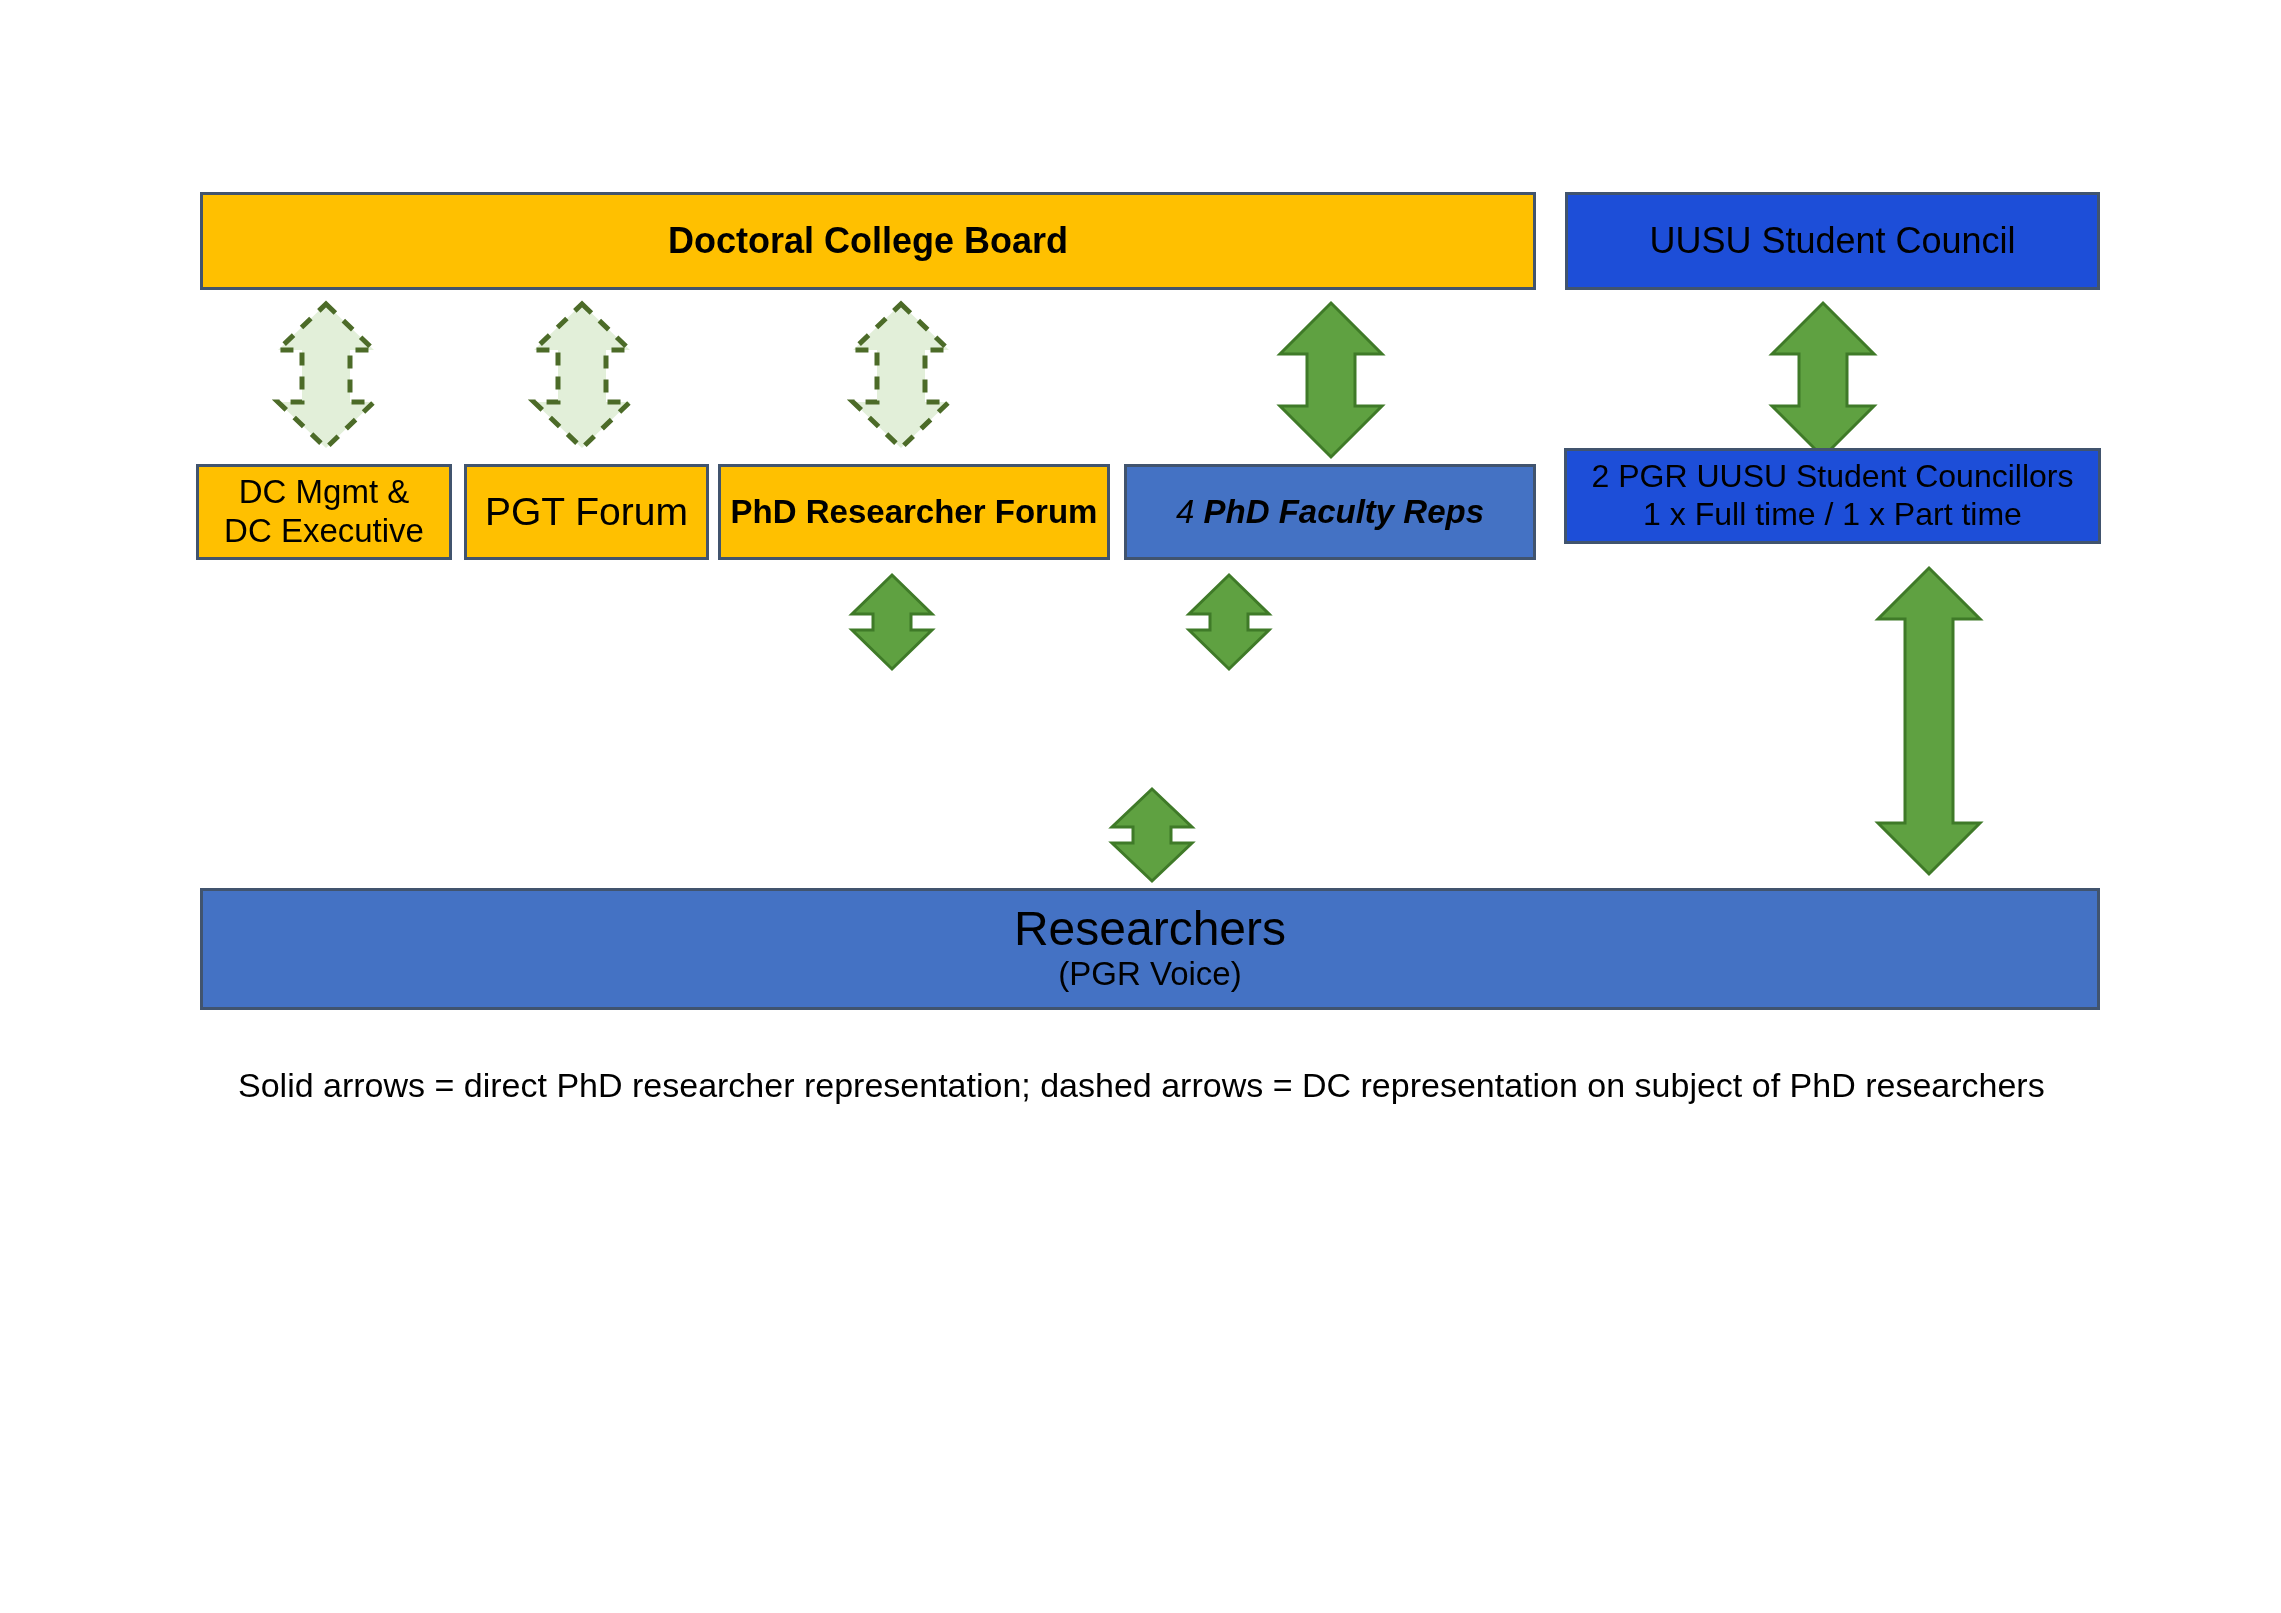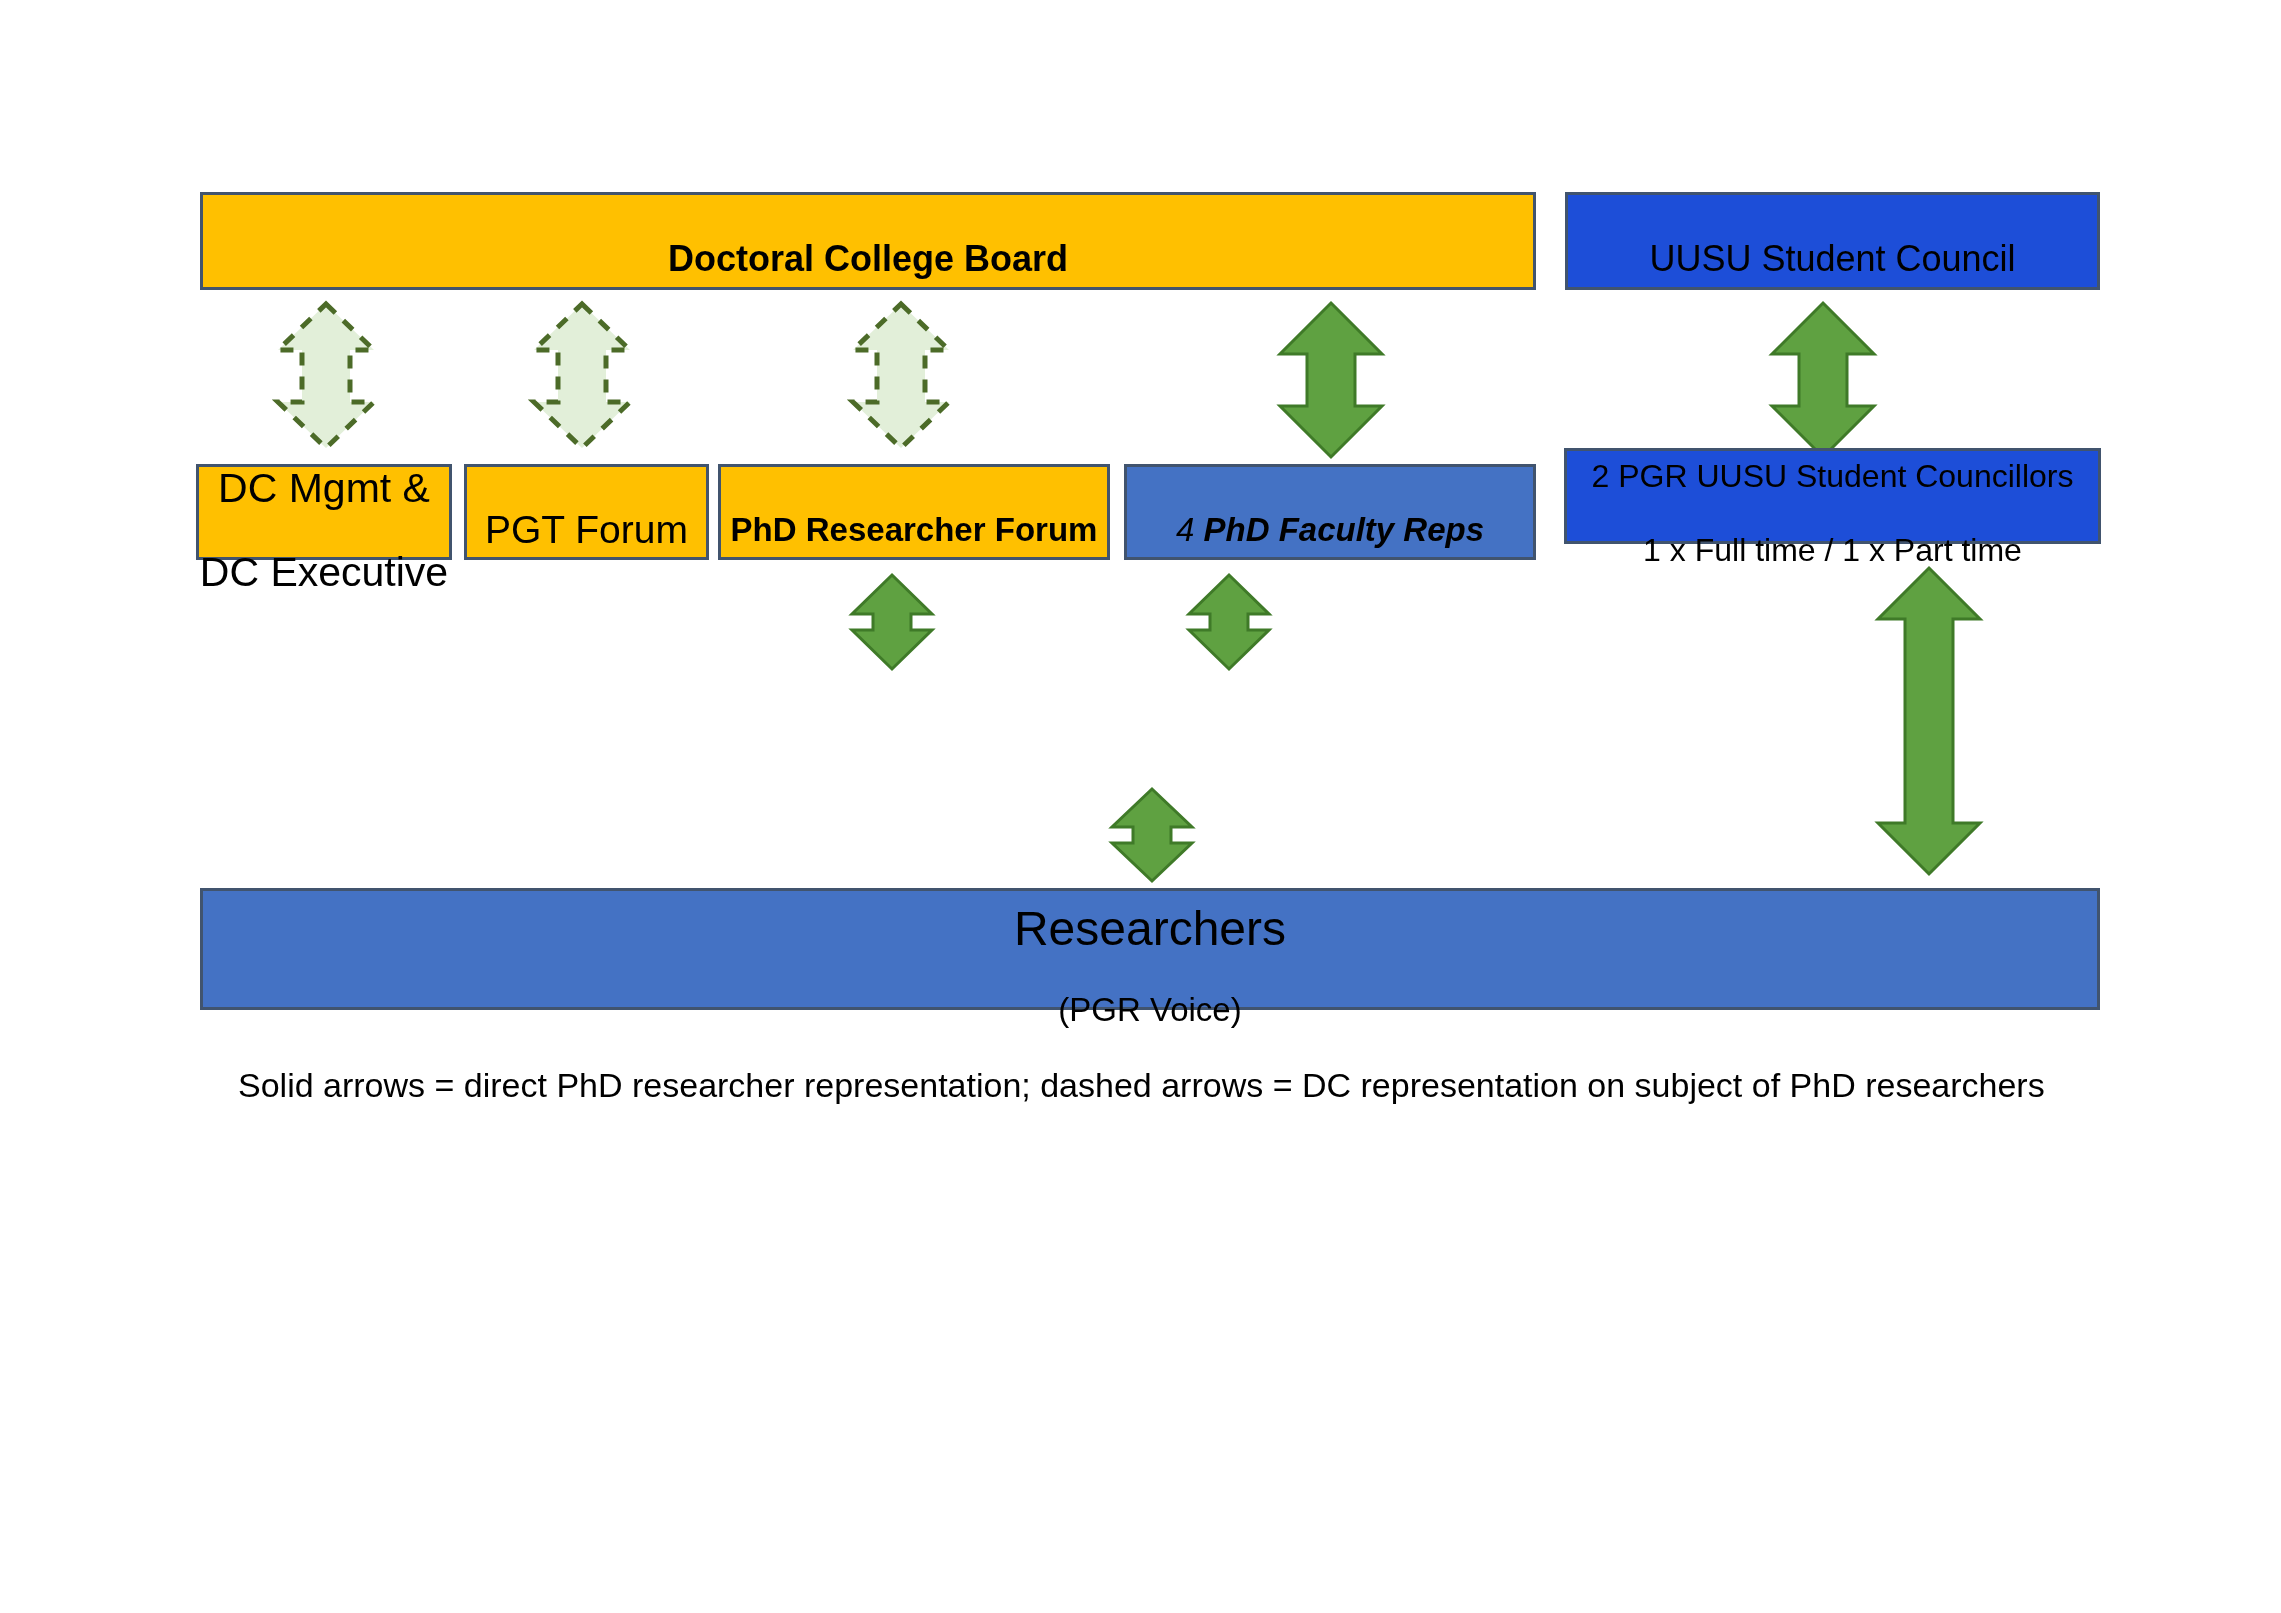--- a/index.html
+++ b/index.html
@@ -31,37 +31,37 @@
     align-items: center;
     justify-content: center;
     text-align: center;
     color: #000000;
     line-height: 1.18;
   }
   .box.orange { background: #FFC000; }
   .box.green  { background: #1d4ed8; }
   .box.blue   { background: #4472C4; }
 
-  .ln { display: block; white-space: nowrap; margin-top: 36px; }
+  .ln { display: block; white-space: nowrap; }
   .b  { font-weight: bold; }
 
   
   #box-dcb {
     left: 200px; top: 192px; width: 1336px; height: 98px;
     font-size: 36px; font-weight: bold;
   }
   #box-uusu-council {
     left: 1565px; top: 192px; width: 535px; height: 98px;
     font-size: 36px;
   }
 
   
   #box-dc-mgmt {
     left: 196px; top: 464px; width: 256px; height: 96px;
-    font-size: 41px;
+    font-size: 33px;
   }
   #box-pgt-forum {
     left: 464px; top: 464px; width: 245px; height: 96px;
     font-size: 39px;
   }
   #box-phd-forum {
     left: 718px; top: 464px; width: 392px; height: 96px;
     font-size: 33px; font-weight: bold;
   }
   #box-faculty-reps {

